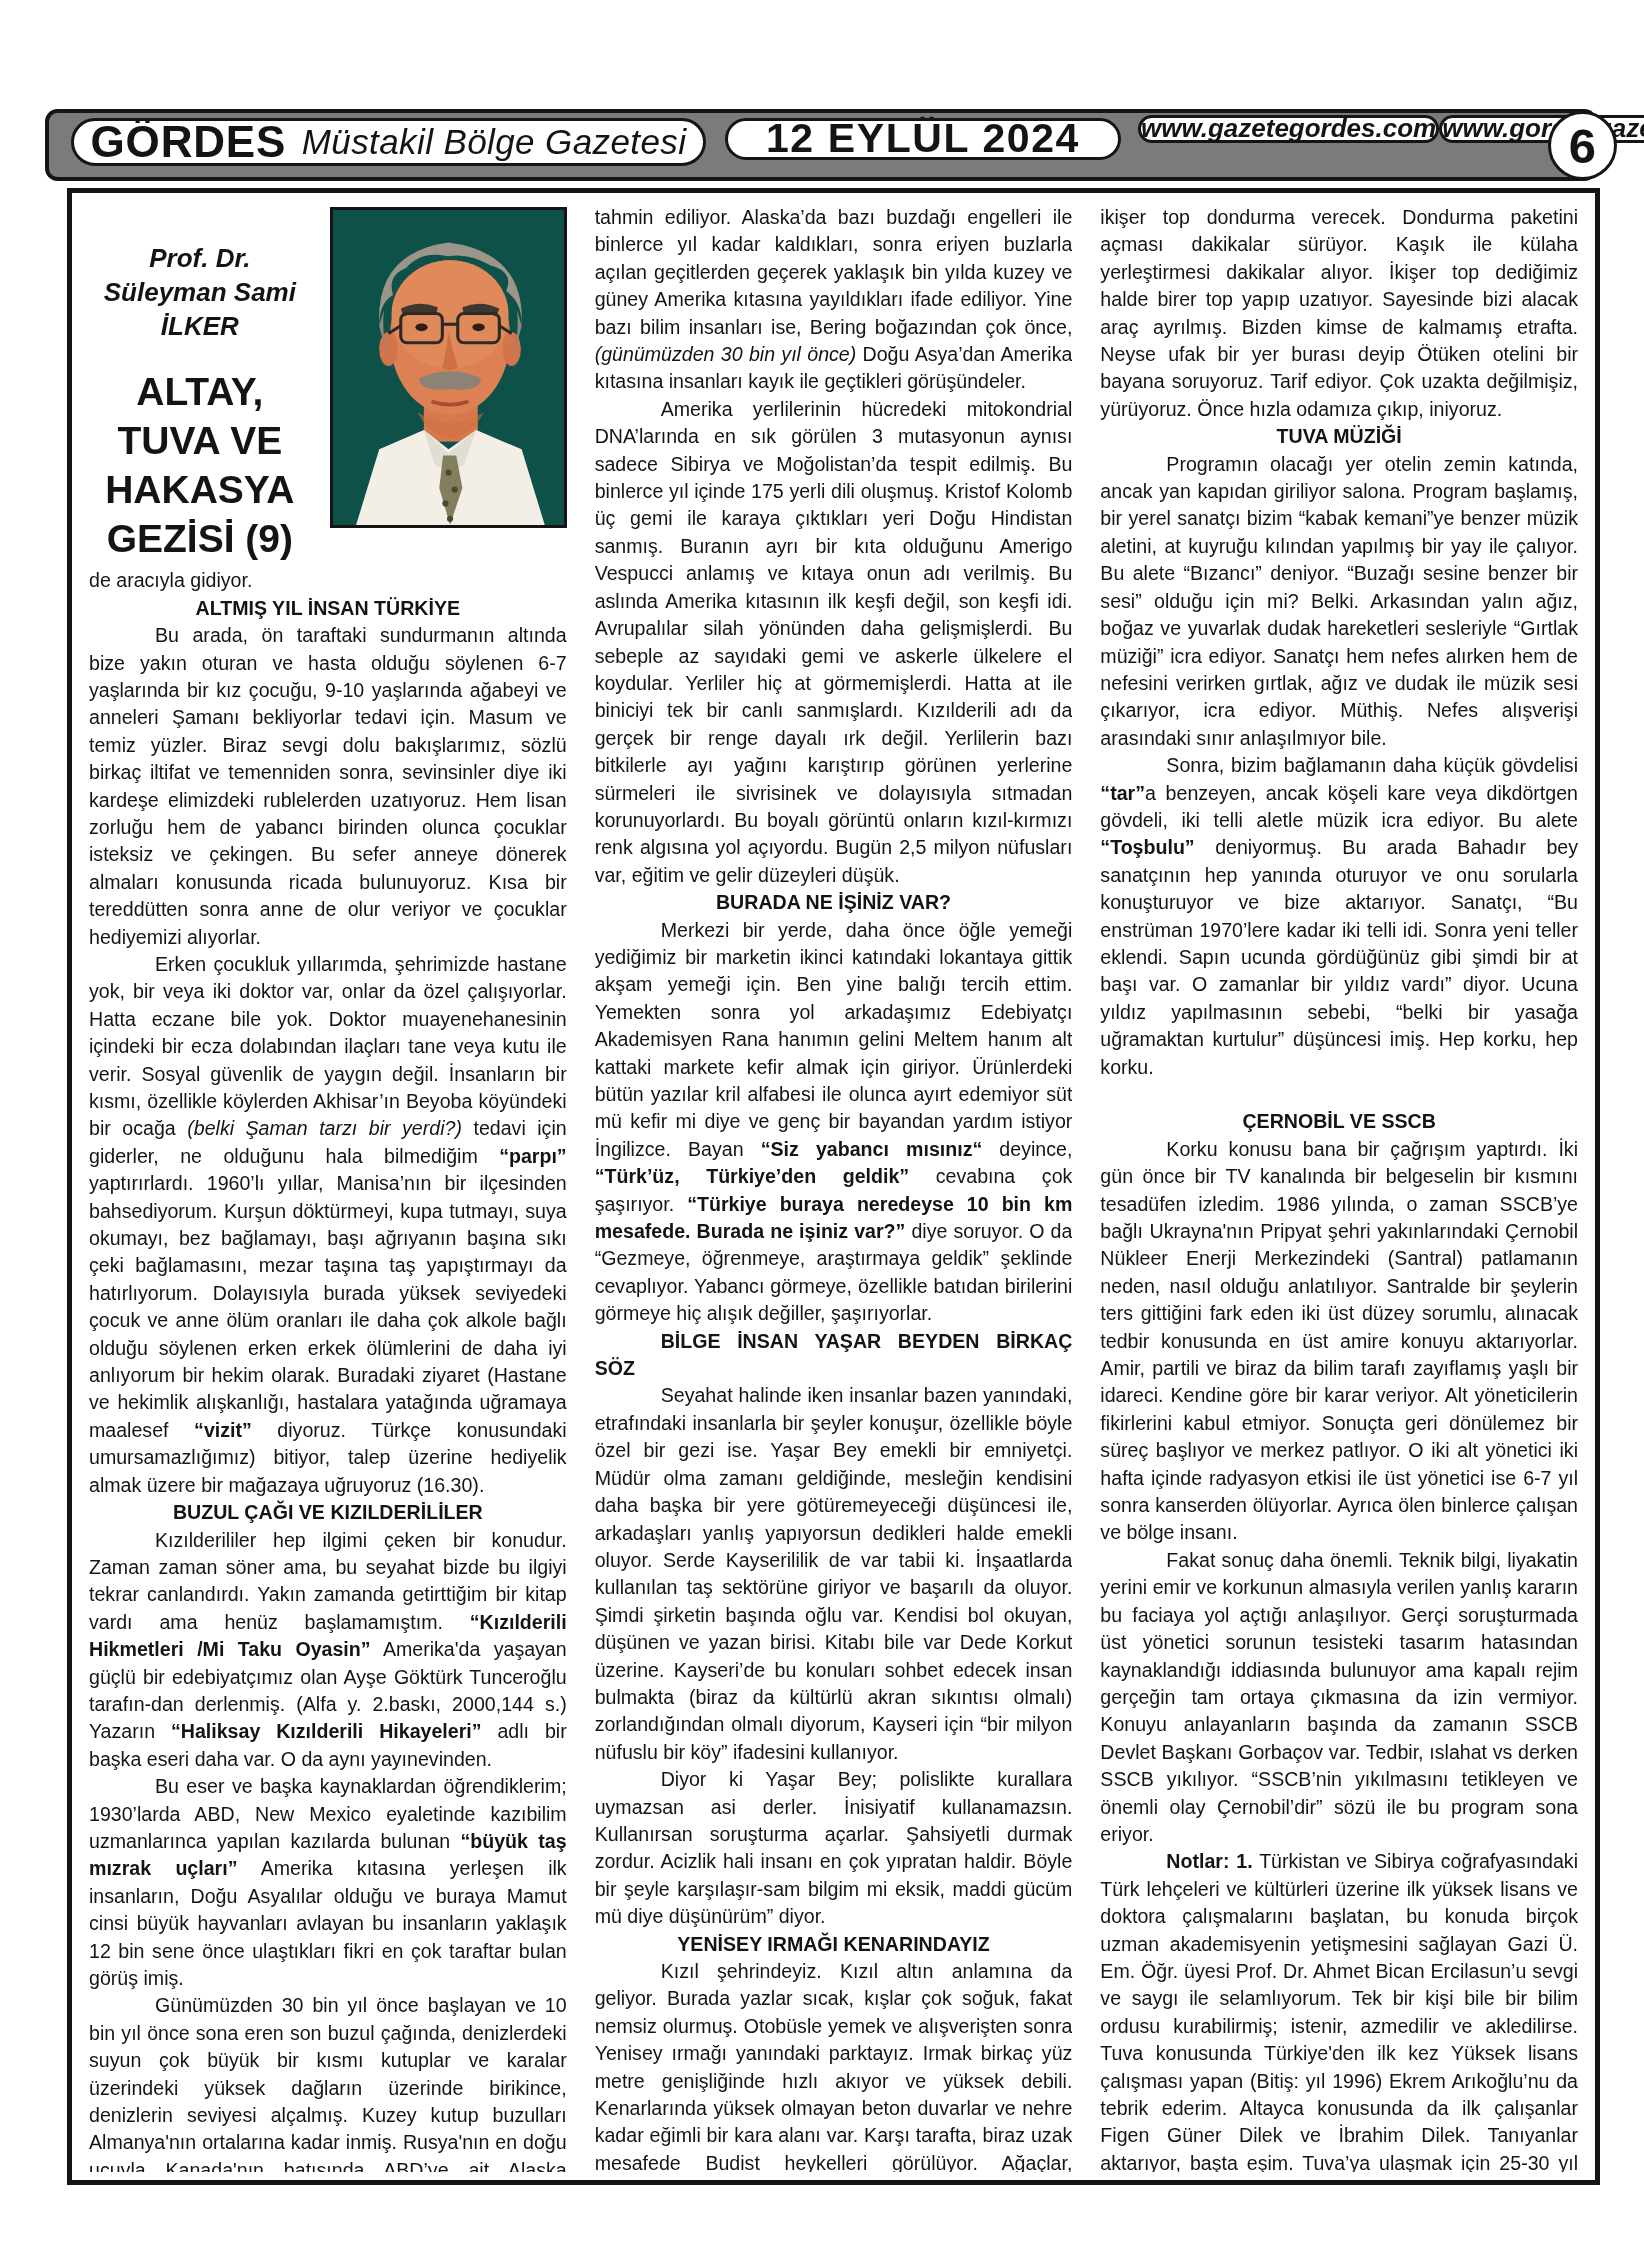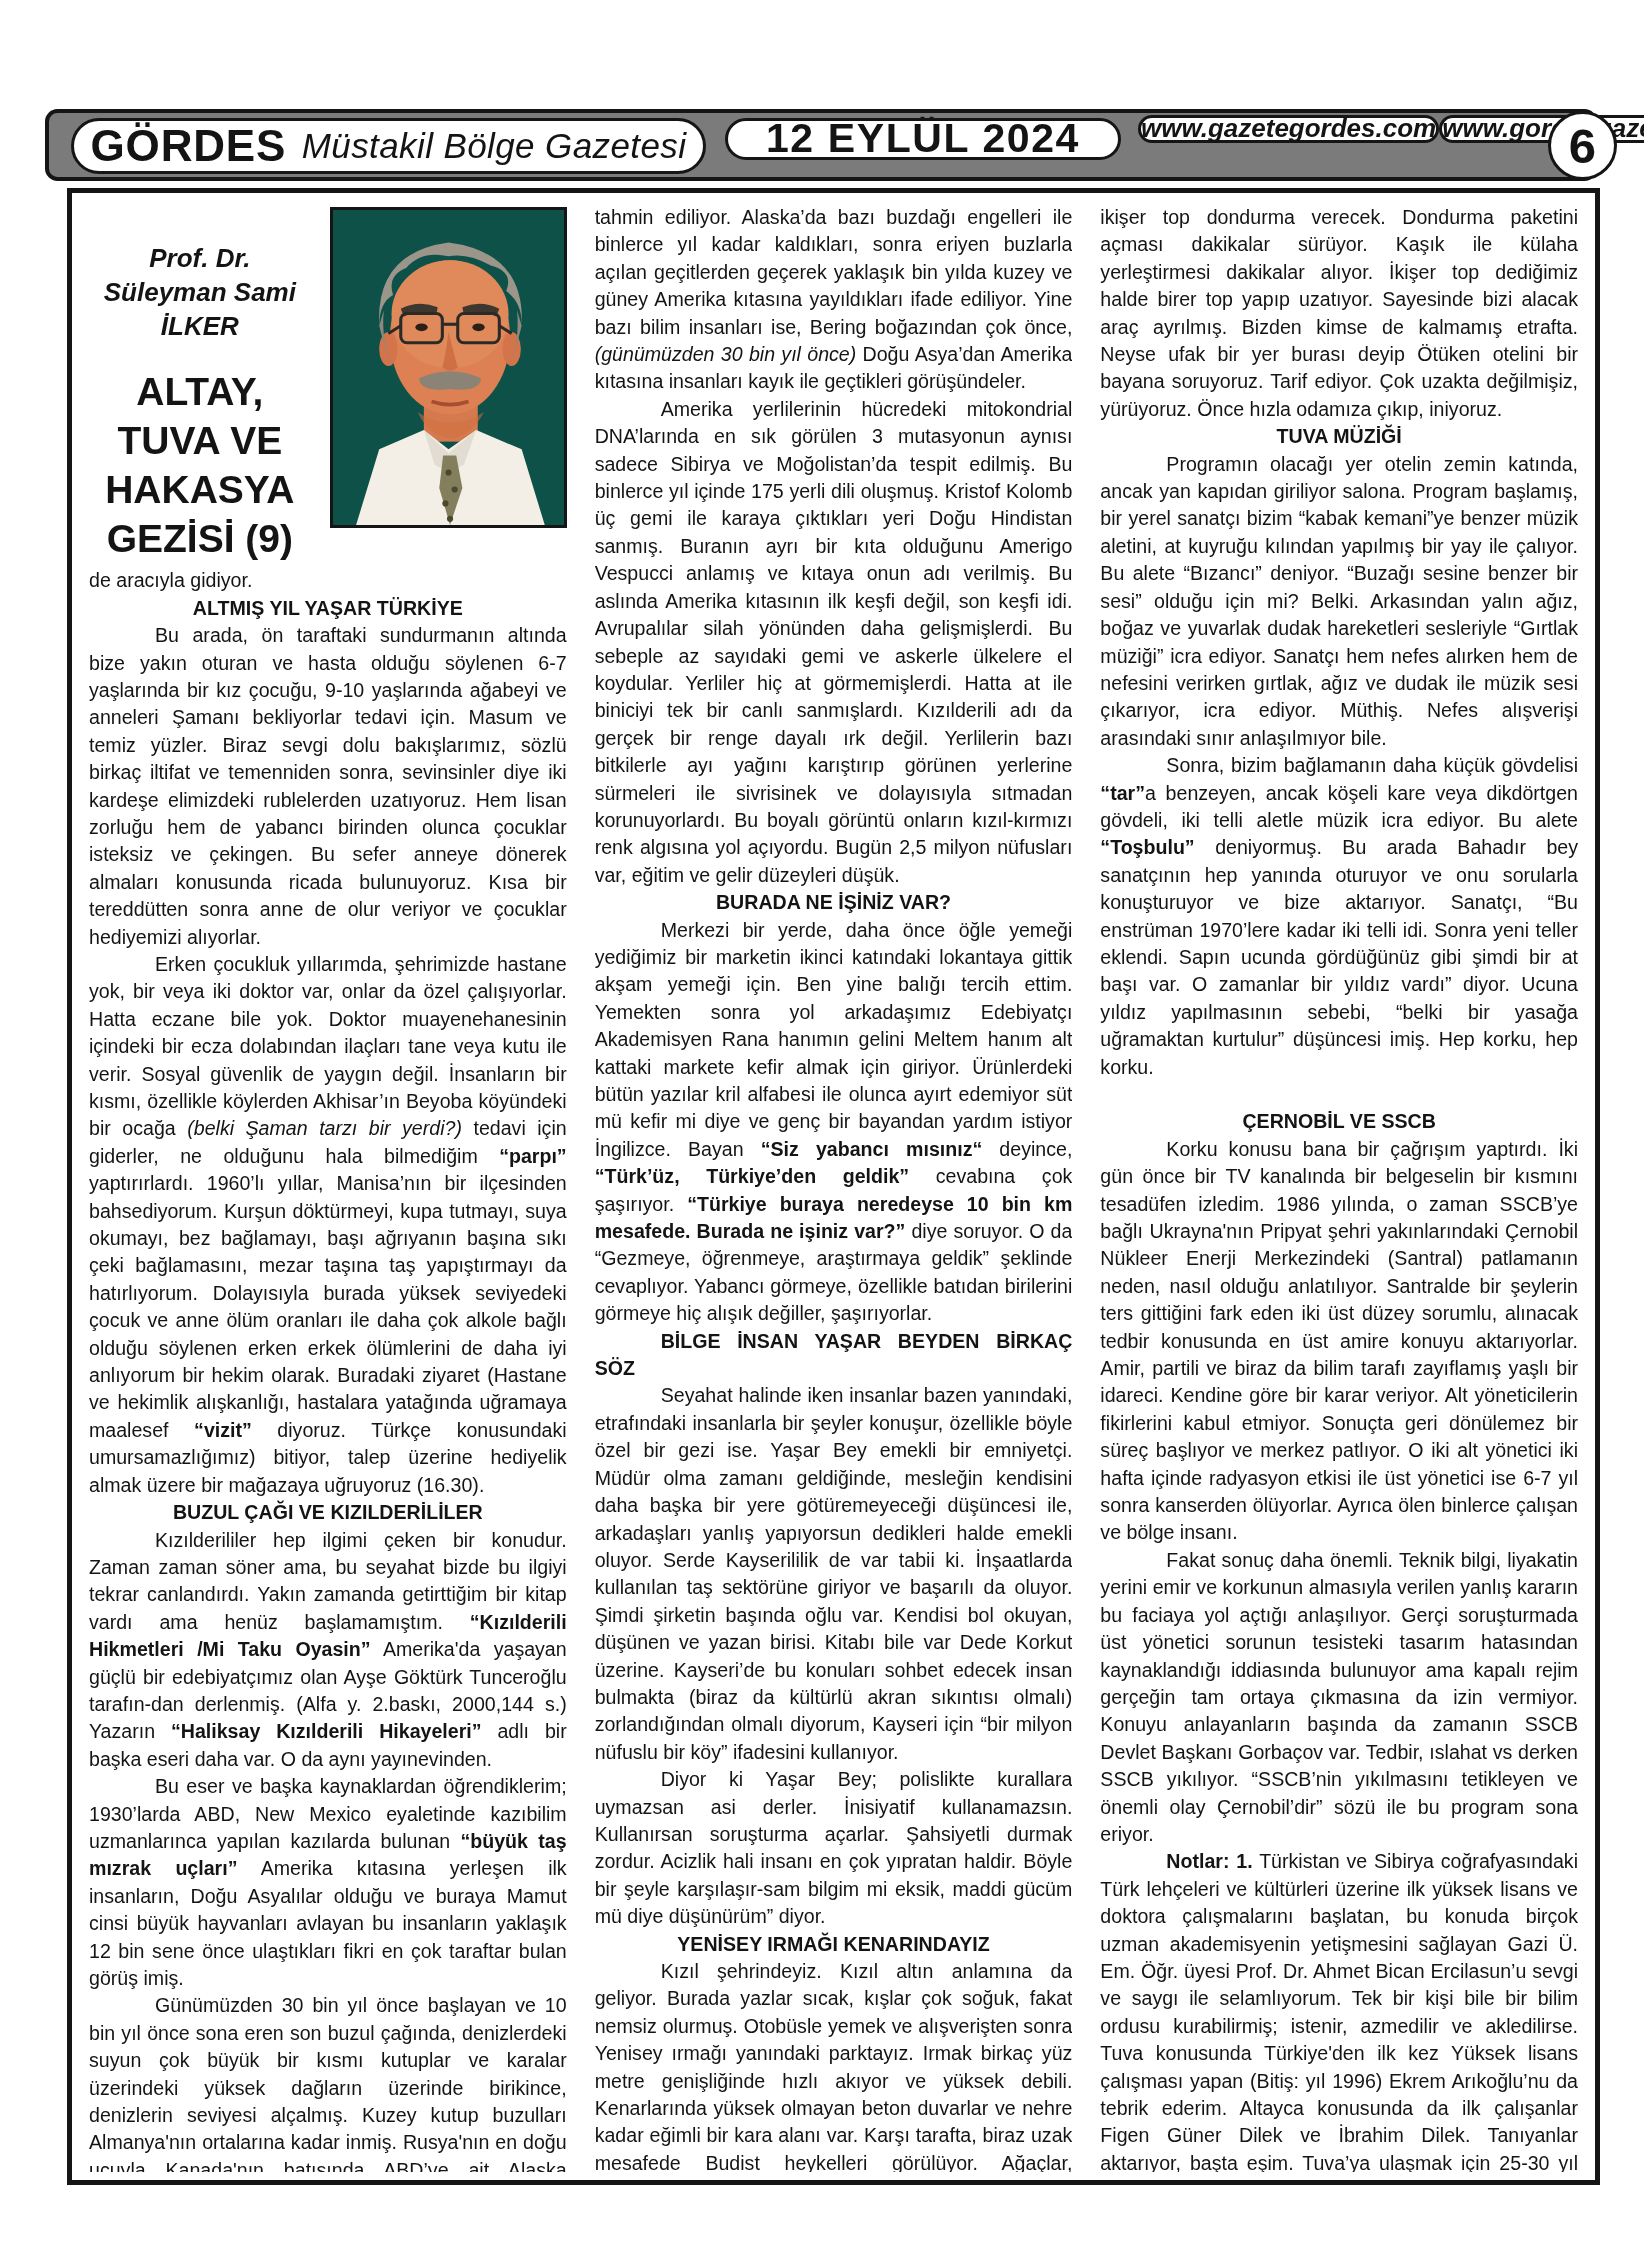--- a/index.html
+++ b/index.html
@@ -3,21 +3,21 @@
 <meta charset="utf-8">
 <style>
   html,body{margin:0;padding:0;background:#e8e8e8;}
   .page{position:relative;width:1644px;height:2261px;background:#ffffff;overflow:hidden;
         font-family:"Liberation Sans",sans-serif;color:#141414;}
   
   .header-band{position:absolute;left:45px;top:109px;width:1544px;height:64px;
         background:#7b7b7b;border:4.7px solid #151515;border-radius:12.5px;}
   .pill{position:absolute;background:#ffffff;border:3.9px solid #151515;border-radius:36px;
         display:flex;align-items:center;justify-content:center;box-sizing:border-box;}
-  .masthead{left:22px;top:4.7px;width:635px;height:56px;gap:15.7px;}
+  .masthead{left:22px;top:4.7px;width:635px;height:48px;gap:15.7px;}
   .mast-title{font-weight:900;font-size:44px;letter-spacing:0.8px;}
   .mast-sub{font-style:italic;font-size:35px;font-weight:500;letter-spacing:0.4px;}
   .datepill{left:676px;top:4.7px;width:396px;height:42px;font-weight:800;font-size:41px;letter-spacing:1.6px;}
   .sites{position:absolute;left:1089px;top:1.6px;width:404px;height:61px;display:flex;
         justify-content:space-between;}
   .site{position:relative;height:28px;border-radius:17px;border:3.1px solid #151515;background:#fff;
         display:flex;align-items:center;justify-content:center;
         font-style:italic;font-weight:800;font-size:26px;box-sizing:border-box;}
   .pagenum{left:1499px;top:-1.6px;width:69px;height:69px;border-radius:50%;
         font-weight:800;font-size:49px;}
@@ -112,21 +112,21 @@
 
       <path d="M112 218 Q152 200 192 218 Q192 236 152 232 Q112 236 112 218 Z" fill="#8a8376"></path>
 
       <path d="M128 248 Q152 256 176 248" stroke="#a34f30" stroke-width="5" fill="none"></path>
 
       <path d="M110 262 Q152 290 196 262 Q180 292 152 296 Q124 292 110 262 Z" fill="#d1703f" opacity="0.55"></path>
     </svg>
   </div>
 </div>
           <p class="para">de aracıyla gidiyor.</p>
-          <div class="heading">ALTMIŞ YIL YAŞAR TÜRKİYE</div>
+          <div class="heading">ALTMIŞ YIL İNSAN TÜRKİYE</div>
           <p class="para ind">Bu arada, ön taraftaki sundurmanın altında bize yakın oturan ve hasta olduğu söylenen 6-7 yaşlarında bir kız çocuğu, 9-10 yaşlarında ağabeyi ve anneleri Şamanı bekliyorlar tedavi için. Masum ve temiz yüzler. Biraz sevgi dolu bakışlarımız, sözlü birkaç iltifat ve temenniden sonra, sevinsinler diye iki kardeşe elimizdeki rublelerden uzatıyoruz. Hem lisan zorluğu hem de yabancı birinden olunca çocuklar isteksiz ve çekingen. Bu sefer anneye dönerek almaları konusunda ricada bulunuyoruz. Kısa bir tereddütten sonra anne de olur veriyor ve çocuklar hediyemizi alıyorlar.</p>
           <p class="para ind">Erken çocukluk yıllarımda, şehrimizde hastane yok, bir veya iki doktor var, onlar da özel çalışıyorlar. Hatta eczane bile yok. Doktor muayenehanesinin içindeki bir ecza dolabından ilaçları tane veya kutu ile verir. Sosyal güvenlik de yaygın değil. İnsanların bir kısmı, özellikle köylerden Akhisar’ın Beyoba köyündeki bir ocağa <span class="it">(belki Şaman tarzı bir yerdi?)</span> tedavi için giderler, ne olduğunu hala bilmediğim <span class="b">“parpı”</span> yaptırırlardı. 1960’lı yıllar, Manisa’nın bir ilçesinden bahsediyorum. Kurşun döktürmeyi, kupa tutmayı, suya okumayı, bez bağlamayı, başı ağrıyanın başına sıkı çeki bağlamasını, mezar taşına taş yapıştırmayı da hatırlıyorum. Dolayısıyla burada yüksek seviyedeki çocuk ve anne ölüm oranları ile daha çok alkole bağlı olduğu söylenen erken erkek ölümlerini de daha iyi anlıyorum bir hekim olarak. Buradaki ziyaret (Hastane ve hekimlik alışkanlığı, hastalara yatağında uğramaya maalesef <span class="b">“vizit”</span> diyoruz. Türkçe konusundaki umursamazlığımız) bitiyor, talep üzerine hediyelik almak üzere bir mağazaya uğruyoruz (16.30).</p>
           <div class="heading">BUZUL ÇAĞI VE KIZILDERİLİLER</div>
           <p class="para ind">Kızılderililer hep ilgimi çeken bir konudur. Zaman zaman söner ama, bu seyahat bizde bu ilgiyi tekrar canlandırdı. Yakın zamanda getirttiğim bir kitap vardı ama henüz başlamamıştım. <span class="b">“Kızılderili Hikmetleri /Mi Taku Oyasin”</span> Amerika'da yaşayan güçlü bir edebiyatçımız olan Ayşe Göktürk Tunceroğlu tarafın-dan derlenmiş. (Alfa y. 2.baskı, 2000,144 s.) Yazarın <span class="b">“Haliksay Kızılderili Hikayeleri”</span> adlı bir başka eseri daha var. O da aynı yayınevinden.</p>
           <p class="para ind">Bu eser ve başka kaynaklardan öğrendiklerim; 1930’larda ABD, New Mexico eyaletinde kazıbilim uzmanlarınca yapılan kazılarda bulunan <span class="b">“büyük taş mızrak uçları”</span> Amerika kıtasına yerleşen ilk insanların, Doğu Asyalılar olduğu ve buraya Mamut cinsi büyük hayvanları avlayan bu insanların yaklaşık 12 bin sene önce ulaştıkları fikri en çok taraftar bulan görüş imiş.</p>
           <p class="para ind">Günümüzden 30 bin yıl önce başlayan ve 10 bin yıl önce sona eren son buzul çağında, denizlerdeki suyun çok büyük bir kısmı kutuplar ve karalar üzerindeki yüksek dağların üzerinde birikince, denizlerin seviyesi alçalmış. Kuzey kutup buzulları Almanya'nın ortalarına kadar inmiş. Rusya'nın en doğu ucuyla Kanada'nın batısında ABD’ye ait Alaska arasında yer alan bugünkü Bering boğazı, denizlerin alçalması nedeniyle Asya ve Amerika kıtalarını birbirine başlayan 1600 km genişliğinde bir kara parçası oluşmuş. Bu alanda av peşinde koşan insanlar zamanla Amerika kıtasına ulaşmışlar. Bu yolun 1-2 bin yıl açık kaldığı</p>
         </div>
         <div class="col">
           <p class="para">tahmin ediliyor. Alaska’da bazı buzdağı engelleri ile binlerce yıl kadar kaldıkları, sonra eriyen buzlarla açılan geçitlerden geçerek yaklaşık bin yılda kuzey ve güney Amerika kıtasına yayıldıkları ifade ediliyor. Yine bazı bilim insanları ise, Bering boğazından çok önce, <span class="it">(günümüzden 30 bin yıl önce)</span> Doğu Asya’dan Amerika kıtasına insanları kayık ile geçtikleri görüşündeler.</p>
           <p class="para ind">Amerika yerlilerinin hücredeki mitokondrial DNA’larında en sık görülen 3 mutasyonun aynısı sadece Sibirya ve Moğolistan’da tespit edilmiş. Bu binlerce yıl içinde 175 yerli dili oluşmuş. Kristof Kolomb üç gemi ile karaya çıktıkları yeri Doğu Hindistan sanmış. Buranın ayrı bir kıta olduğunu Amerigo Vespucci anlamış ve kıtaya onun adı verilmiş. Bu aslında Amerika kıtasının ilk keşfi değil, son keşfi idi. Avrupalılar silah yönünden daha gelişmişlerdi. Bu sebeple az sayıdaki gemi ve askerle ülkelere el koydular. Yerliler hiç at görmemişlerdi. Hatta at ile biniciyi tek bir canlı sanmışlardı. Kızılderili adı da gerçek bir renge dayalı ırk değil. Yerlilerin bazı bitkilerle ayı yağını karıştırıp görünen yerlerine sürmeleri ile sivrisinek ve dolayısıyla sıtmadan korunuyorlardı. Bu boyalı görüntü onların kızıl-kırmızı renk algısına yol açıyordu. Bugün 2,5 milyon nüfusları var, eğitim ve gelir düzeyleri düşük.</p>

